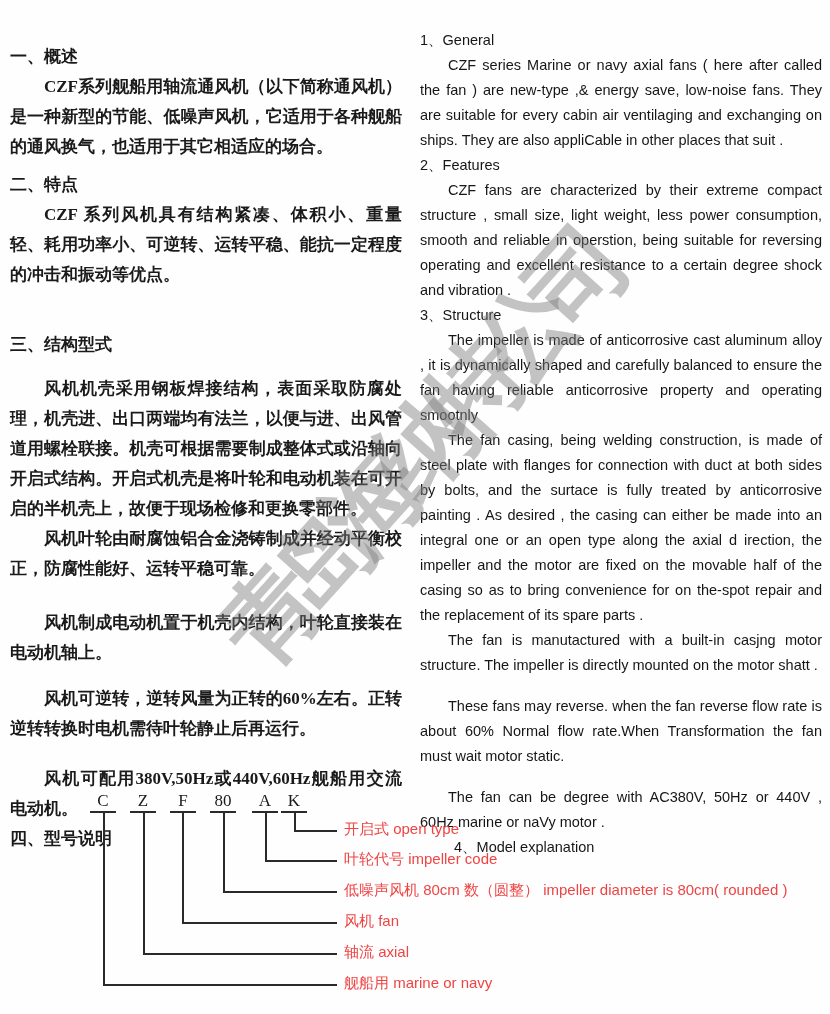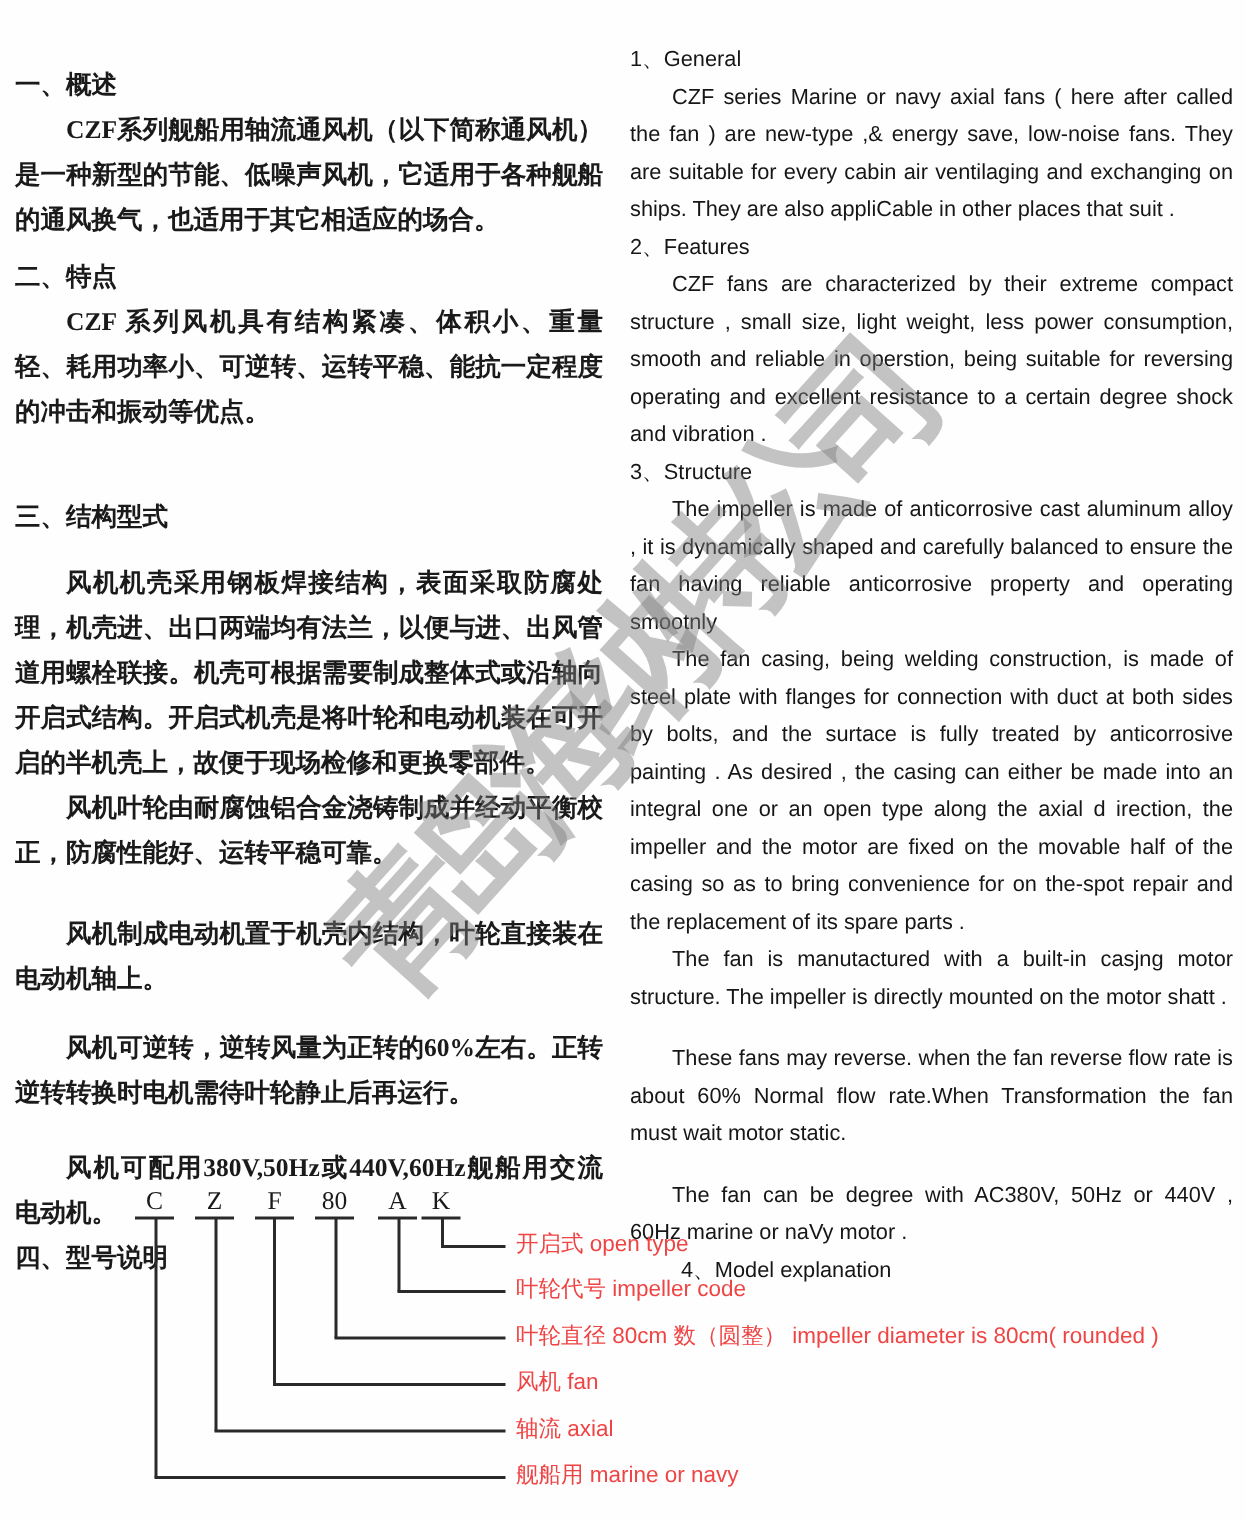--- a/index.html
+++ b/index.html
@@ -112,17 +112,17 @@
 
   <div class="hline" style="left:294px;top:45px;width:43px"></div>
   <div class="hline" style="left:265px;top:75px;width:72px"></div>
   <div class="hline" style="left:223px;top:106px;width:114px"></div>
   <div class="hline" style="left:182px;top:137px;width:155px"></div>
   <div class="hline" style="left:143px;top:168px;width:194px"></div>
   <div class="hline" style="left:103px;top:199px;width:234px"></div>
 
   <div class="dlabel" style="top:35px">开启式 open type</div>
   <div class="dlabel" style="top:65px">叶轮代号 impeller code</div>
-  <div class="dlabel" style="top:96px">叶轮直径 80cm 数（圆整）  impeller diameter is 80cm( rounded )</div>
+  <div class="dlabel" style="top:96px">低噪声风机 80cm 数（圆整）  impeller diameter is 80cm( rounded )</div>
   <div class="dlabel" style="top:127px">风机 fan</div>
   <div class="dlabel" style="top:158px">轴流 axial</div>
   <div class="dlabel" style="top:189px">舰船用  marine or navy</div>
 </div>
 
 </body></html>

